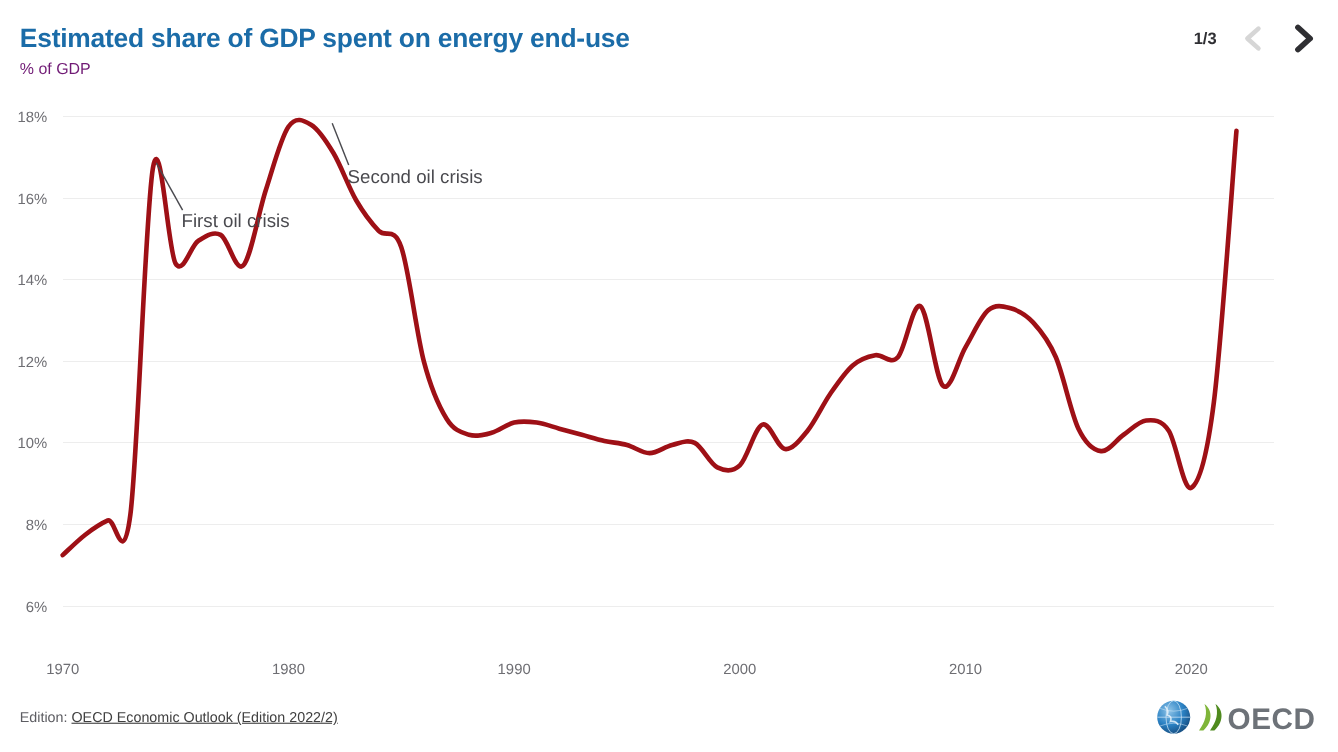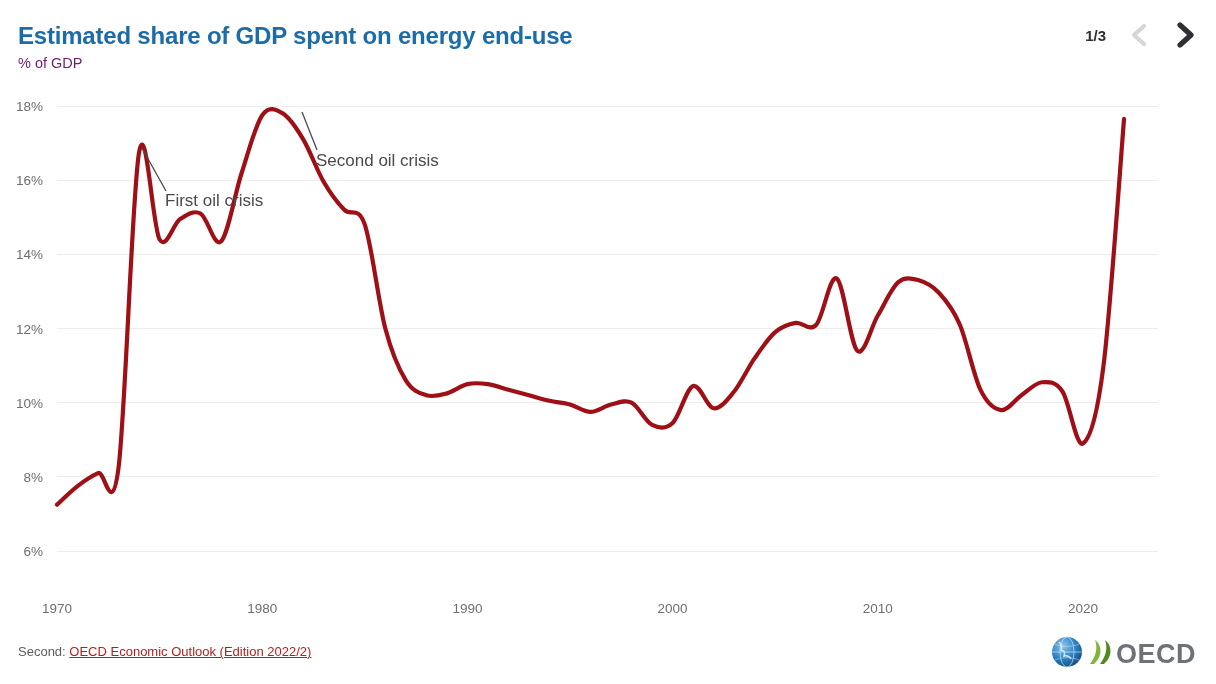--- a/index.html
+++ b/index.html
@@ -117,21 +117,21 @@
   }
   #source-line {
     position: absolute;
     left: 18px;
     top: 14px;
     font-size: 13px;
     color: #5d5d62;
     white-space: nowrap;
   }
   #source-link {
-    color: #b91c1c;
+    color: #404040;
   }
   #oecd-logo {
     position: absolute;
     right: 20px;
     top: 5px;
     display: flex;
     align-items: center;
     gap: 3px;
   }
   #oecd-wordmark {
@@ -197,21 +197,21 @@
         <line class="annotation-leader" x1="142" y1="70" x2="166" y2="113"></line>
         <text class="annotation-text" x="165" y="128">First oil crisis</text>
         <line class="annotation-leader" x1="302" y1="34" x2="317" y2="72"></line>
         <text class="annotation-text" x="316" y="88">Second oil crisis</text>
       </g>
   </svg>
 </div>
 
 <div id="footer">
   <div id="source-line">
-    <span>Second: </span><a id="source-link" href="#">OECD Economic Outlook (Edition 2022/2)</a>
+    <span>Edition: </span><a id="source-link" href="#">OECD Economic Outlook (Edition 2022/2)</a>
   </div>
 
   <div id="oecd-logo">
     <span>
       <svg width="34" height="34" viewBox="0 0 34 34" aria-hidden="true">
         <defs>
           <radialGradient id="globegrad" cx="36%" cy="30%" r="78%">
             <stop offset="0%" stop-color="#8fc4e8"></stop>
             <stop offset="55%" stop-color="#2b82c4"></stop>
             <stop offset="100%" stop-color="#14487a"></stop>

